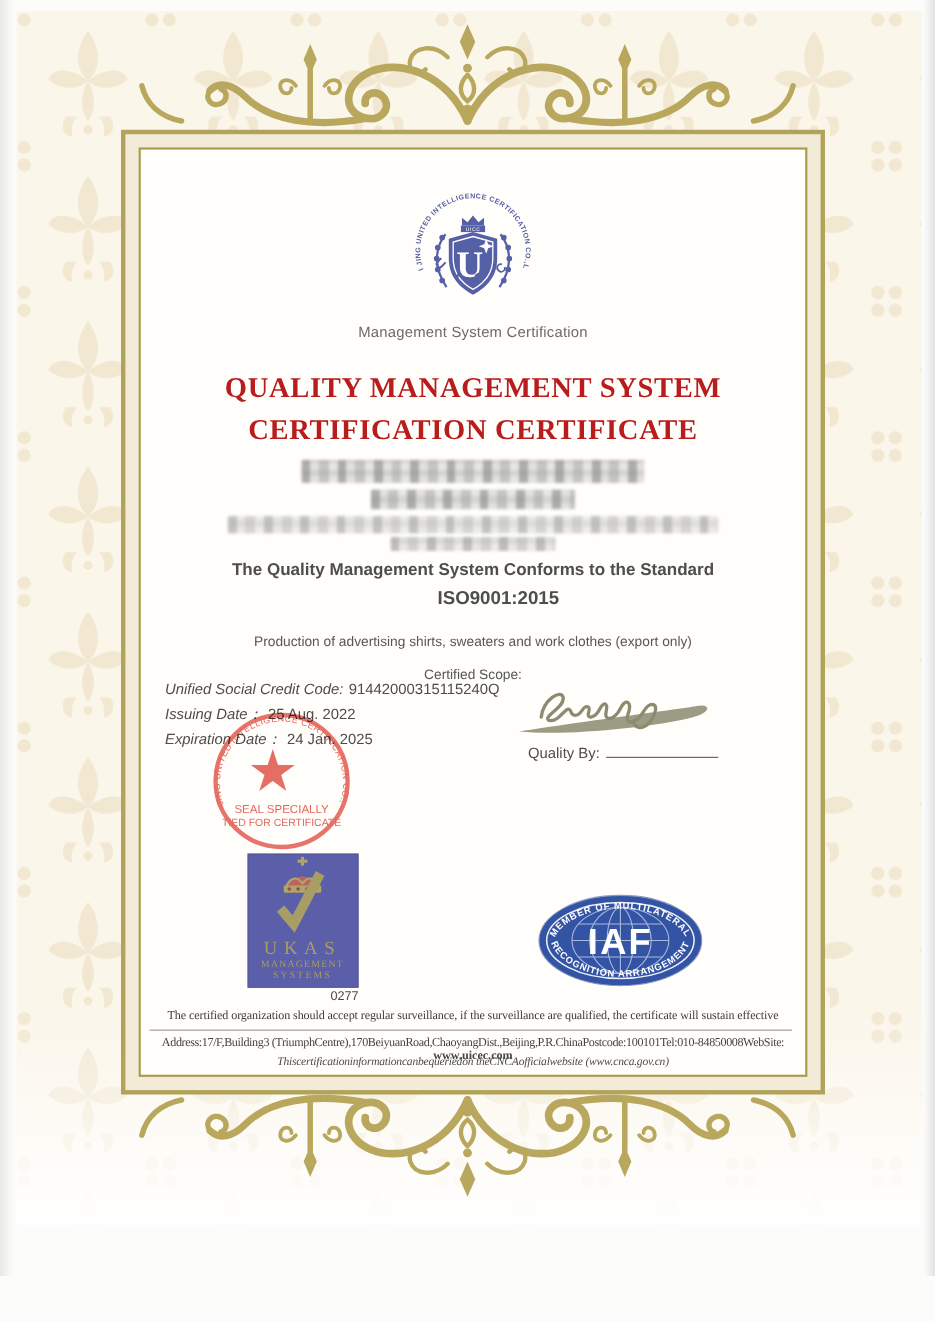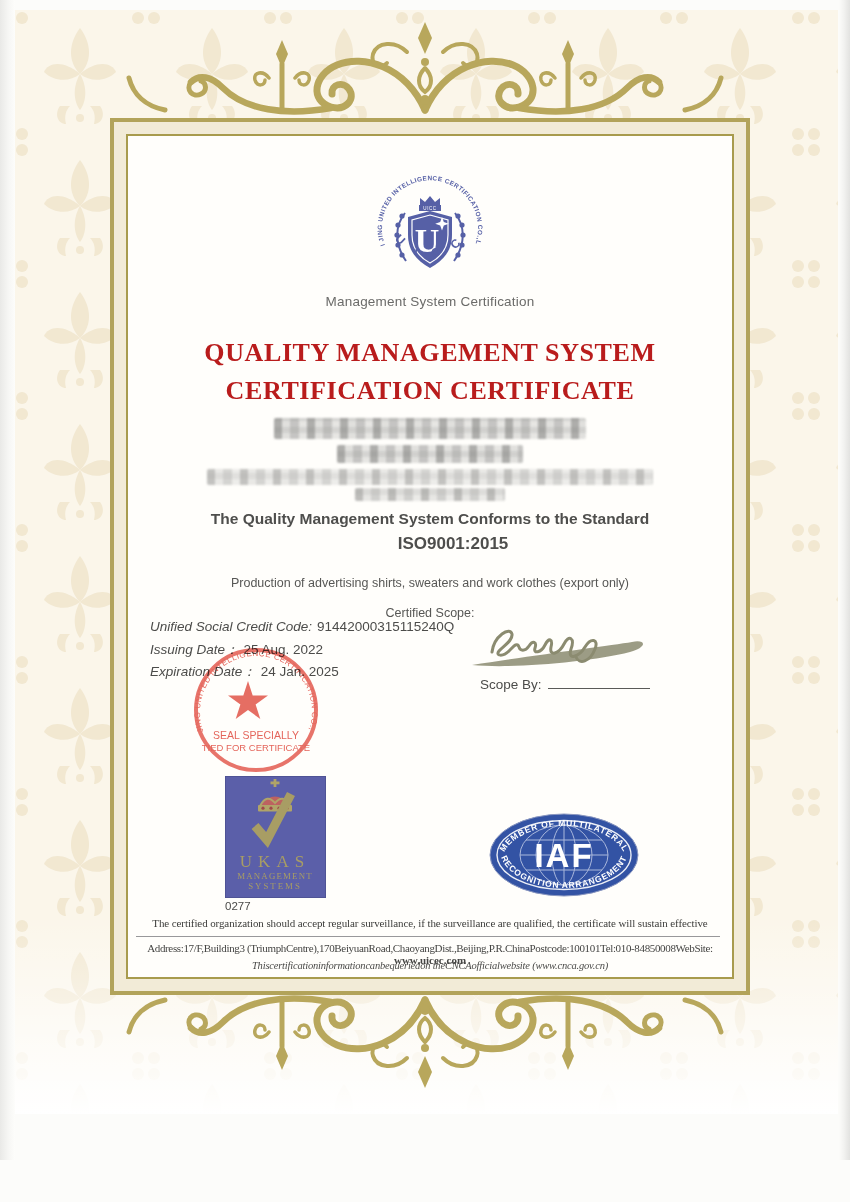--- a/index.html
+++ b/index.html
@@ -60,21 +60,21 @@
 
   .signature { left:330px; top:480px; width:215px; height:60px; }
   .issued-by { left:352px; top:541px; font-size:13.5px; color:#4c4c4a; }
   .sig-line { display:inline-block; width:102px; border-bottom:1.2px solid #5a5a58; height:12px; margin-left:6px; }
 
   
   .seal { left:60px; top:506px; width:136px; height:136px; mix-blend-mode:multiply; opacity:.92; }
 
   
   .ukas { left:97px; top:640px; width:101px; height:122px; }
-  .ukas-number { left:97px; top:764px; width:101px; text-align:left; font-size:11.5px; color:#4a4a48; }
+  .ukas-number { left:97px; top:764px; width:101px; text-align:right; font-size:11.5px; color:#4a4a48; }
 
   
   .iaf { left:360px; top:676px; width:152px; height:86px; }
 
   
   .footer { font-family:"Liberation Serif","DejaVu Serif",serif; color:#3c3c3a; }
   .footer1 { top:781px; font-size:11px; font-weight:normal; letter-spacing:-.1px; }
   .fdivider { left:8px; top:800px; width:584px; border-top:1px solid #98989a; }
   .footer2 { top:806px; font-size:11px; letter-spacing:-.35px; color:#454543; }
   .footer2 b { letter-spacing:0; }
@@ -217,21 +217,21 @@
       <div class="drow">
         <span class="lbl">Expiration Date：</span><span>24 Jan. 2025</span>
       </div>
     </div>
 
     <svg class="abs signature" viewBox="0 0 215 60" xmlns="http://www.w3.org/2000/svg">
       <path fill="none" stroke="#8b8b70" stroke-width="3" stroke-linecap="round" d="M34,36 C36,20 52,10 54,18 C55,25 45,30 41,35 C37,40 45,41 51,35 C56,30 59,26 61,31 C62,35 67,36 71,30 C75,24 79,26 77,32 C75,38 83,37 87,29 C91,21 95,23 93,31 C91,41 101,38 106,28 C111,18 117,22 113,33 C109,45 121,41 127,31 C133,21 141,23 137,33 C132,46 121,49 118,41"></path>
       <path fill="#8b8b70" opacity="0.85" d="M14,49 C70,40 150,30 174,26 C188,23 190,31 172,36 C132,46 54,53 14,49 Z"></path>
     </svg>
     <div class="abs issued-by">
-      <span>Scope By:</span><span class="sig-line"></span>
+      <span>Quality By:</span><span class="sig-line"></span>
     </div>
 
     <svg class="abs seal" viewBox="0 0 136 136" xmlns="http://www.w3.org/2000/svg">
       <defs>
           <path id="sealArc" d="M 15,88 A 56,56 0 1 1 121,88"></path>
         </defs>
       <circle cx="68" cy="68" r="60" fill="none" stroke="#e2584e" stroke-width="4" opacity="0.9"></circle>
       <text font-size="8" fill="#e2584e" letter-spacing="0.5" font-family="Liberation Sans, sans-serif">
         <textPath href="#sealArc" startOffset="50%" text-anchor="middle">BEIJING UNITED INTELLIGENCE CERTIFICATION CO.,LTD</textPath>
       </text>

